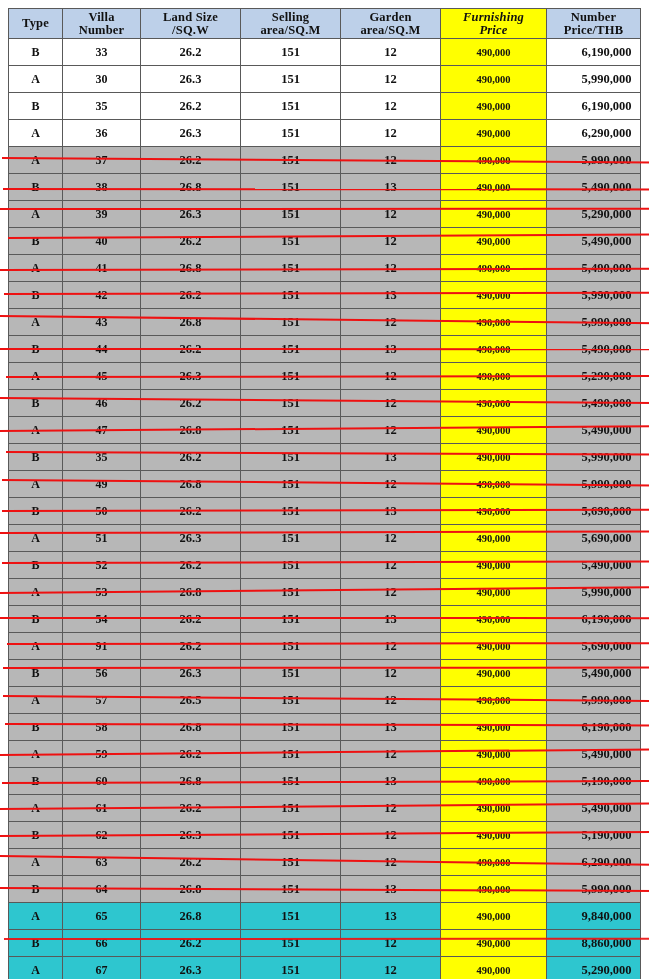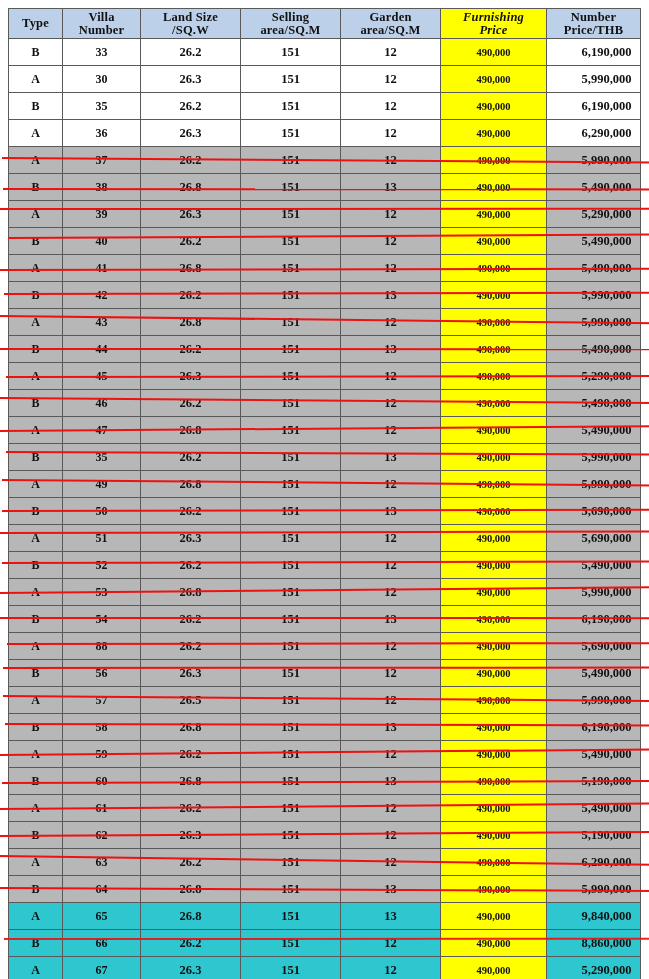--- a/index.html
+++ b/index.html
@@ -320,21 +320,21 @@
           <td class="c-type"><span>B</span></td>
           <td class="c-villa"><span>54</span></td>
           <td class="c-land"><span>26.2</span></td>
           <td class="c-usable"><span>151</span></td>
           <td class="c-garden"><span>13</span></td>
           <td class="c-furnish"><span>490,000</span></td>
           <td class="c-sell"><span>6,190,000</span></td>
         </tr>
         <tr class="row-gray">
           <td class="c-type"><span>A</span></td>
-          <td class="c-villa"><span>88</span></td>
+          <td class="c-villa"><span>91</span></td>
           <td class="c-land"><span>26.2</span></td>
           <td class="c-usable"><span>151</span></td>
           <td class="c-garden"><span>12</span></td>
           <td class="c-furnish"><span>490,000</span></td>
           <td class="c-sell"><span>5,690,000</span></td>
         </tr>
         <tr class="row-gray">
           <td class="c-type"><span>B</span></td>
           <td class="c-villa"><span>56</span></td>
           <td class="c-land"><span>26.3</span></td>

